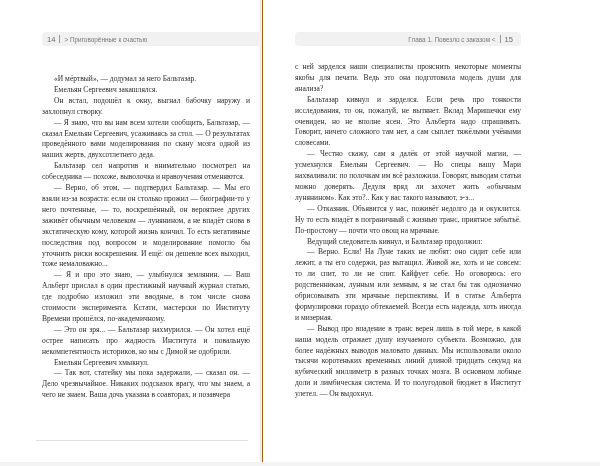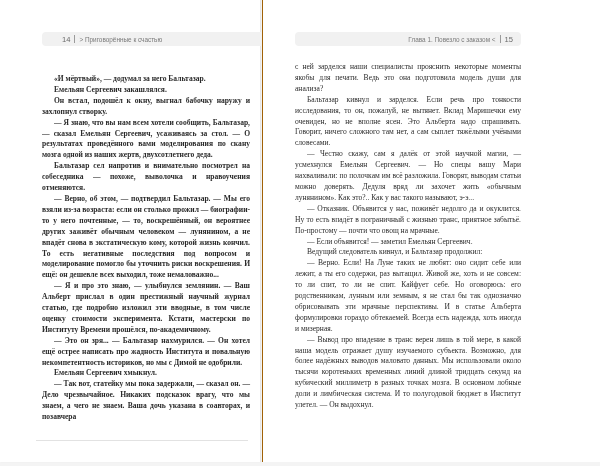--- a/index.html
+++ b/index.html
@@ -16,28 +16,28 @@
   }
   .page.left { left: 0; width: 260px; box-shadow: 1px 0 1px #e6e6e6; }
   .page.right { left: 262px; width: 338px; border-left: 1px solid #a16207; }
   .running-head {
     position: absolute; top: 32px; height: 14px;
     background: #f1f1f1; border-radius: 4px;
     font-family: "Liberation Sans", "DejaVu Sans", sans-serif;
     font-size: 6.4px; color: #7a7a7a;
     display: flex; align-items: center;
   }
-  .page.left .running-head { left: 42px; width: 226px; padding-left: 20px; box-sizing: border-box; }
+  .page.left .running-head { left: 42px; width: 226px; padding-left: 5px; box-sizing: border-box; }
   .page.right .running-head { left: 32px; width: 226px; justify-content: flex-end; padding-right: 8px; box-sizing: border-box; }
   .folio { font-size: 7.6px; color: #6a6a6a; }
   .sep { display: inline-block; width: 1px; height: 8px; background: #9a9a9a; margin: 0 4px; }
   .text {
     position: absolute; font-size: 7.55px; line-height: 10.9px; text-align: justify;
   }
-  .page.left .text { left: 42px; width: 208px; top: 74px; font-weight: bold; }
+  .page.left .text { left: 42px; width: 208px; top: 74px; }
   .page.right .text { left: 32px; width: 226px; top: 62px; }
   .text p { margin: 0; text-indent: 12px; }
   .text p.noindent { text-indent: 0; }
   .rule {
     position: absolute; left: 36px; width: 212px; top: 440px;
     height: 1px; background: #e2e2e2;
   }
 </style>
 </head>
 <body>
@@ -50,39 +50,38 @@
       <span class="sep"></span>
       <span>&gt; Приговорённые к счастью</span>
     </div>
     <div class="text">
       <p>«И мёртвый», — додумал за него Бальтазар.</p>
       <p>Емельян Сергеевич закашлялся.</p>
       <p>Он встал, подошёл к окну, выгнал бабочку наружу и захлопнул створку.</p>
       <p>— Я знаю, что вы нам всем хотели сообщить, Бальтазар, — сказал Емельян Сергеевич, усаживаясь за стол. — О результатах проведённого вами моделирования по скану мозга одной из наших жертв, двухсотлетнего деда.</p>
       <p>Бальтазар сел напротив и внимательно посмотрел на собеседника — похоже, выволочка и нравоучения отменяются.</p>
       <p>— Верно, об этом, — подтвердил Бальтазар. — Мы его взяли из-за возраста: если он столько прожил — биографии-то у него почтенные, — то, воскрешённый, он вероятнее других заживёт обычным человеком — лунянином, а не впадёт снова в экстатическую кому, которой жизнь кончил. То есть негативные последствия под вопросом и моделирование помогло бы уточнить риски воскрешения. И ещё: он дешевле всех выходил, тоже немаловажно...</p>
-      <p>— Я и про это знаю, — улыбнулся землянин. — Ваш Альберт прислал в один престижный научный журнал статью, где подробно изложил эти вводные, в том числе оценку стоимости эксперимента. Кстати, мастерски по Институту Времени прошёлся, по-академичному.</p>
+      <p>— Я и про это знаю, — улыбнулся землянин. — Ваш Альберт прислал в один престижный научный журнал статью, где подробно изложил эти вводные, в том числе снова стоимости эксперимента. Кстати, мастерски по Институту Времени прошёлся, по-академичному.</p>
       <p>— Это он зря... — Бальтазар нахмурился. — Он хотел ещё острее написать про жадность Института и повальную некомпетентность историков, но мы с Димой не одобрили.</p>
       <p>Емельян Сергеевич хмыкнул.</p>
       <p>— Так вот, статейку мы пока задержали, — сказал он. — Дело чрезвычайное. Никаких подсказок врагу, что мы знаем, а чего не знаем. Ваша дочь указана в соавторах, и позавчера</p>
     </div>
     <div class="rule"></div>
   </div>
 
   <div class="page right">
     <div class="running-head">
       <span>Глава 1. Повезло с заказом &lt;</span>
       <span class="sep"></span>
       <span class="folio">15</span>
     </div>
     <div class="text">
       <p class="noindent">с ней зарделся наши специалисты прояснить некоторые моменты якобы для печати. Ведь это она подготовила модель души для анализа?</p>
       <p>Бальтазар кивнул и зарделся. Если речь про тонкости исследования, то он, пожалуй, не вытянет. Вклад Маришечки ему очевиден, но не вполне ясен. Это Альберта надо спрашивать. Говорит, ничего сложного там нет, а сам сыплет тяжёлыми учёными словесами.</p>
       <p>— Честно скажу, сам я далёк от этой научной магии, — усмехнулся Емельян Сергеевич. — Но спецы вашу Мари нахваливали: по полочкам им всё разложила. Говорят, выводам статьи можно доверять. Дедуля вряд ли захочет жить «обычным лунянином». Как это?.. Как у вас такого называют, э-э...</p>
       <p>— Отказник. Объявится у нас, поживёт недолго да и окуклится. Ну то есть впадёт в пограничный с жизнью транс, приятное забытьё. По-простому — почти что овощ на мрачные.</p>
-      <p>— Если объявится! — заметил Емельян Сергеевич.</p>
       <p>Ведущий следователь кивнул, и Бальтазар продолжил:</p>
       <p>— Верно. Если! На Луне таких не любят: оно сидит себе или лежит, а ты его содержи, раз вытащил. Живой же, хоть и не совсем: то ли спит, то ли не спит. Кайфует себе. Но оговорюсь: его родственникам, лунным или земным, я не стал бы так однозначно обрисовывать эти мрачные перспективы. И в статье Альберта формулировки гораздо обтекаемей. Всегда есть надежда, хоть иногда и мизерная.</p>
       <p>— Вывод про впадение в транс верен лишь в той мере, в какой наша модель отражает душу изучаемого субъекта. Возможно, для более надёжных выводов маловато данных. Мы использовали около тысячи коротеньких временных линий длиной тридцать секунд на кубический миллиметр в разных точках мозга. В основном лобные доли и лимбическая система. И то полугодовой бюджет в Институт улетел. — Он выдохнул.</p>
     </div>
   </div>
 
 </div>
 
 </body></html>

